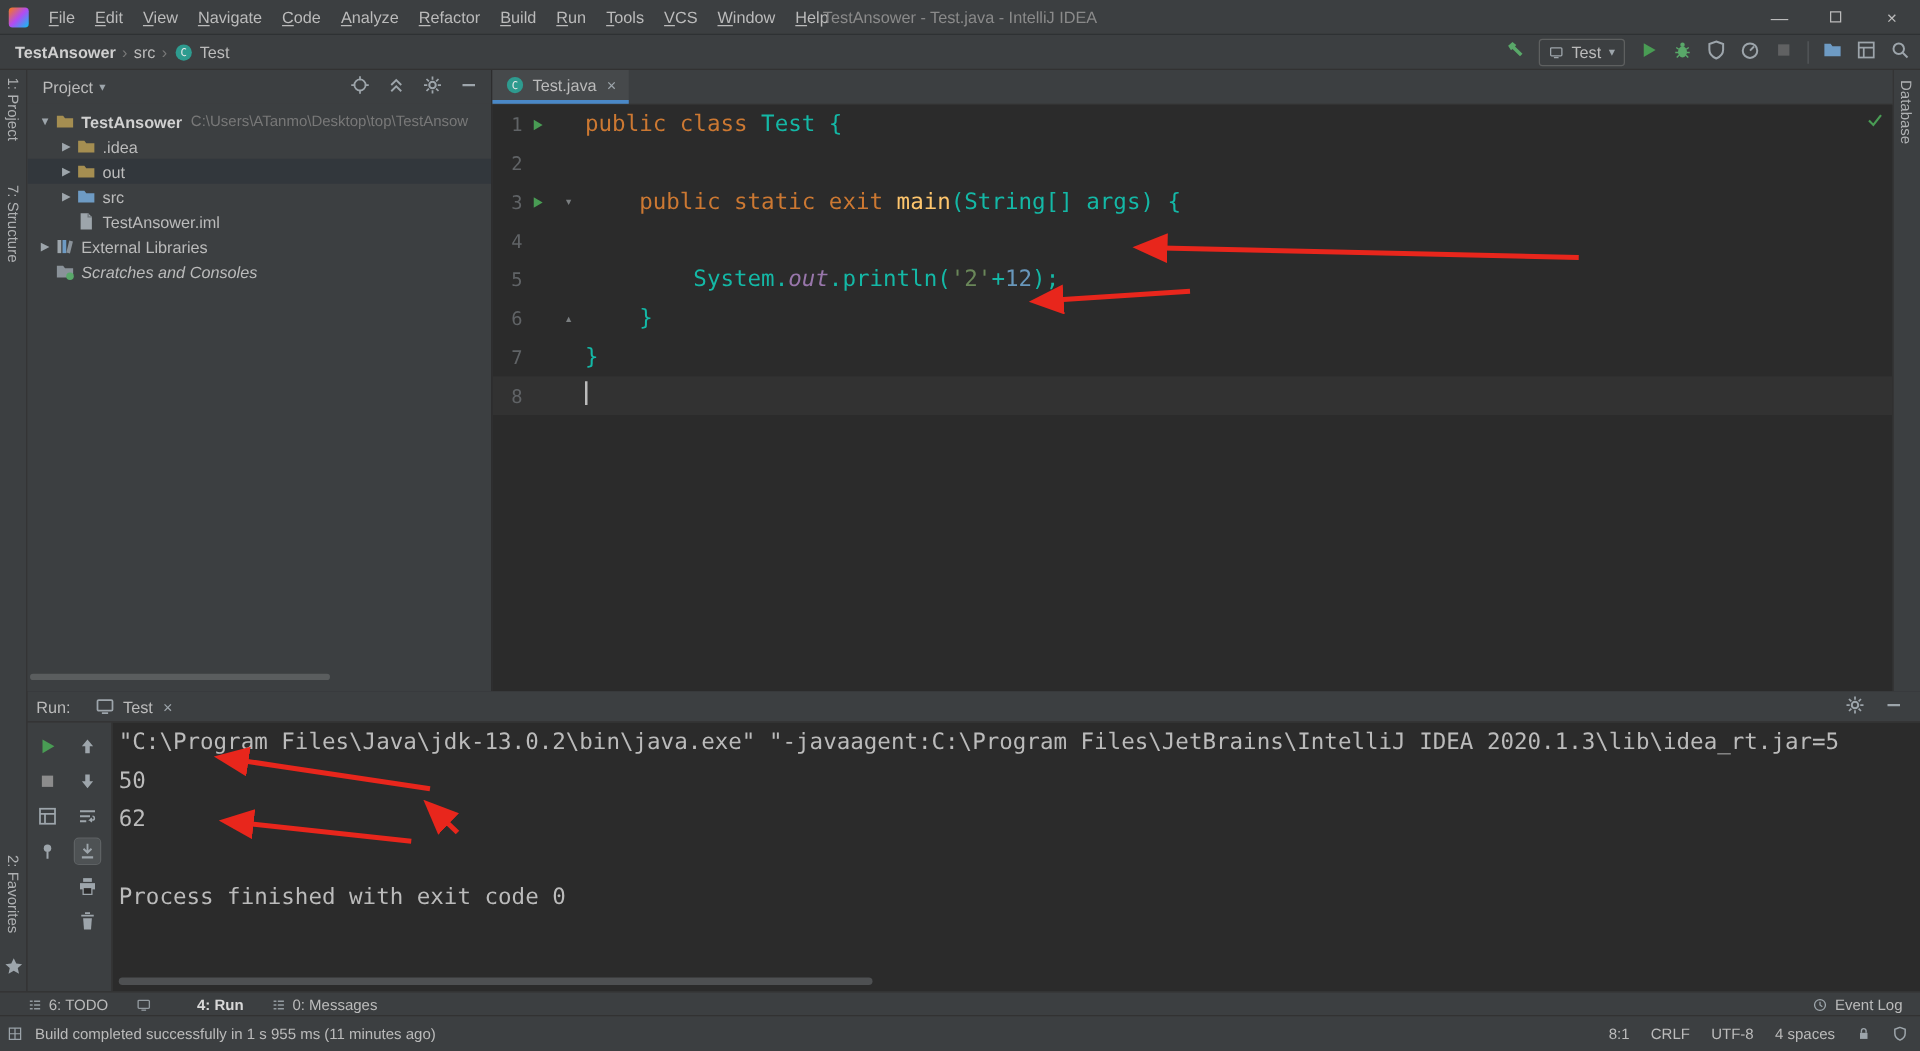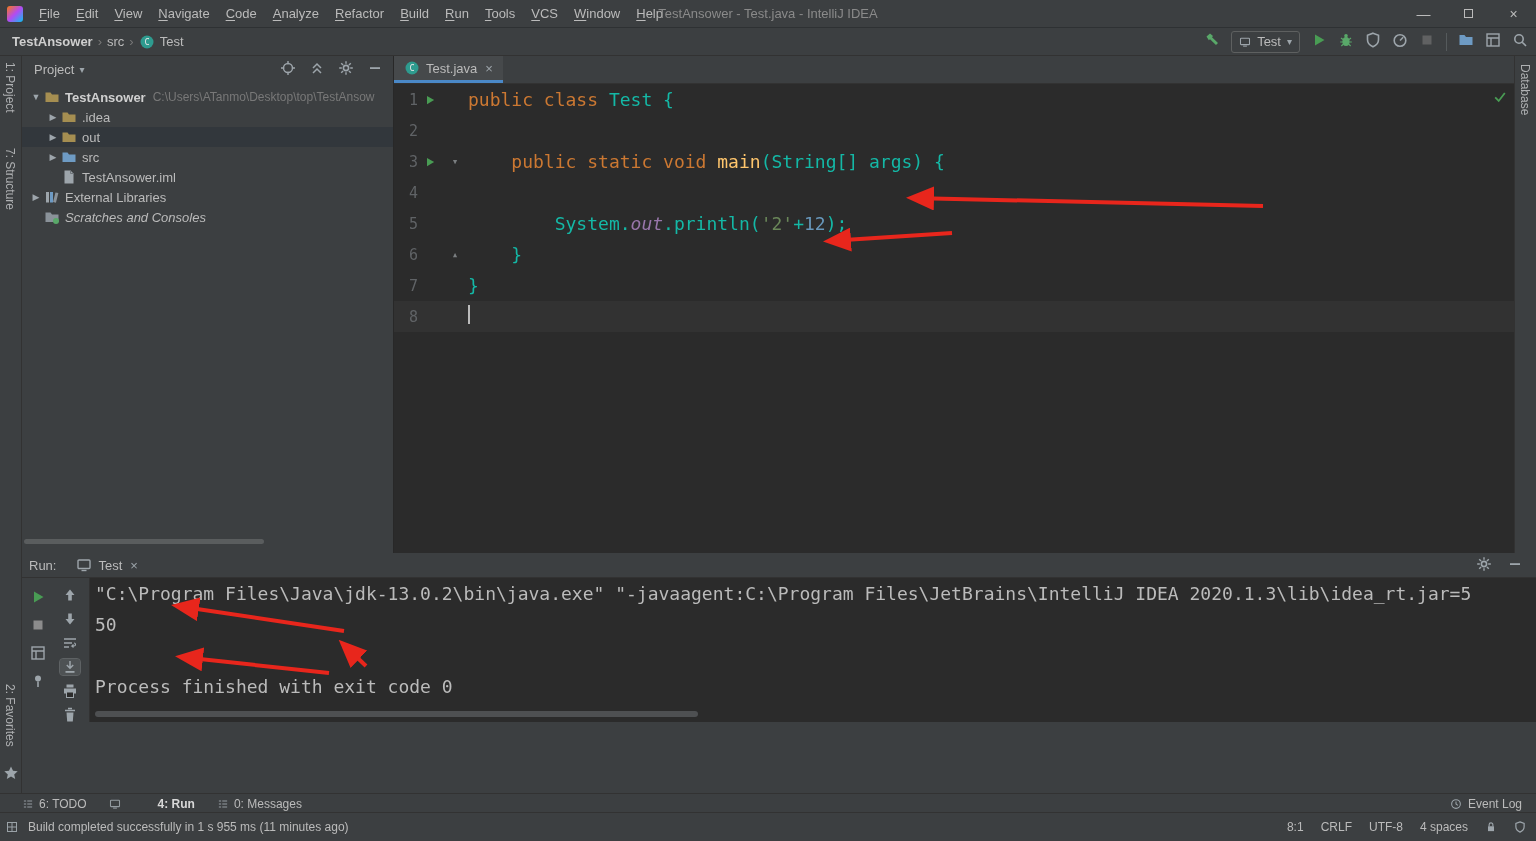--- a/index.html
+++ b/index.html
@@ -80,21 +80,21 @@
   .seg-str { color:#6a8759; }
   .seg-num { color:#6897bb; }
   .seg-field { color:#9876aa; font-style:italic; }
   .seg-method { color:#ffc66d; }
   .seg-plain { color:#14b8a6; }
   .caret-bar { width:1.5px; height:19px; background:#bbbbbb; display:inline-block; }
   .editor-check { position:absolute; top:3px; right:7px; width:14px; height:14px; }
   .editor-check svg { width:100%; height:100%; }
 
   
-  .run-panel { position:absolute; left:22px; right:0; top:553px; height:169px; background:#2b2b2b; }
+  .run-panel { position:absolute; left:22px; right:0; top:553px; height:240px; background:#2b2b2b; }
   .run-header { height:25px; background:#3c3f41; border-bottom:1px solid #323232; display:flex; align-items:center; }
   .run-label { margin-left:7px; margin-right:10px; }
   .run-tab { display:flex; align-items:center; gap:6px; padding:0 10px; height:100%; }
   .run-header-actions { margin-left:auto; display:flex; gap:15px; align-items:center; padding-right:13px; }
   .run-body { position:absolute; top:25px; left:0; right:0; bottom:0; }
   .console-toolbar { position:absolute; left:0; top:0; bottom:0; width:68px; background:#3c3f41;
                      border-right:1px solid #323232; display:flex; }
   .tb-col { width:32px; display:flex; flex-direction:column; align-items:center; padding-top:9px; gap:8px; }
   .tb-btn { width:20px; height:20px; display:flex; align-items:center; justify-content:center; border-radius:3px; }
   .tb-btn.selected { background:#4e5254; outline:1px solid #5e6264; }
@@ -384,21 +384,21 @@
         <div class="code-row">
           <span class="gutter-num">3</span>
           <span class="gutter-run">
             <span class="ic-sm">
               <svg viewBox="0 0 16 16">
                 <path d="M4 2.5L13.5 8L4 13.5Z" fill="#499c54"></path>
               </svg>
             </span>
           </span>
           <span class="gutter-fold">▾</span>
-          <span class="code-text"><span class="seg-plain">    </span><span class="seg-kw">public static void </span><span class="seg-method">main</span><span class="seg-plain">(String[] args) {</span></span>
+          <span class="code-text"><span class="seg-plain">    </span><span class="seg-kw">public static exit </span><span class="seg-method">main</span><span class="seg-plain">(String[] args) {</span></span>
         </div>
         <div class="code-row">
           <span class="gutter-num">4</span>
           <span class="gutter-run"></span>
           <span class="gutter-fold"></span>
         </div>
         <div class="code-row">
           <span class="gutter-num">5</span>
           <span class="gutter-run"></span>
           <span class="gutter-fold"></span>
@@ -535,20 +535,21 @@
                   <path d="M6 1.5h4M3 3.5h10" stroke="#9da5ab" stroke-width="1.5" fill="none"></path>
                   <path d="M4.5 5.5h7l-.7 9H5.2Z" fill="#9da5ab"></path>
                 </svg>
               </span>
             </div>
           </div>
       </div>
       <div class="console">
           <div class="console-line">"C:\Program Files\Java\jdk-13.0.2\bin\java.exe" "-javaagent:C:\Program Files\JetBrains\IntelliJ IDEA 2020.1.3\lib\idea_rt.jar=5</div>
           <div class="console-line">50</div>
+          <div class="console-line">62</div>
           <div class="console-line"> </div>
           <div class="console-line">Process finished with exit code 0</div>
         </div>
       <div class="console-hscroll"></div>
     </div>
   </div>
 
   <div class="bottom-bar">
     <div style="display:flex;" id="bottom-bar-items">
         <div class="bb-item">

